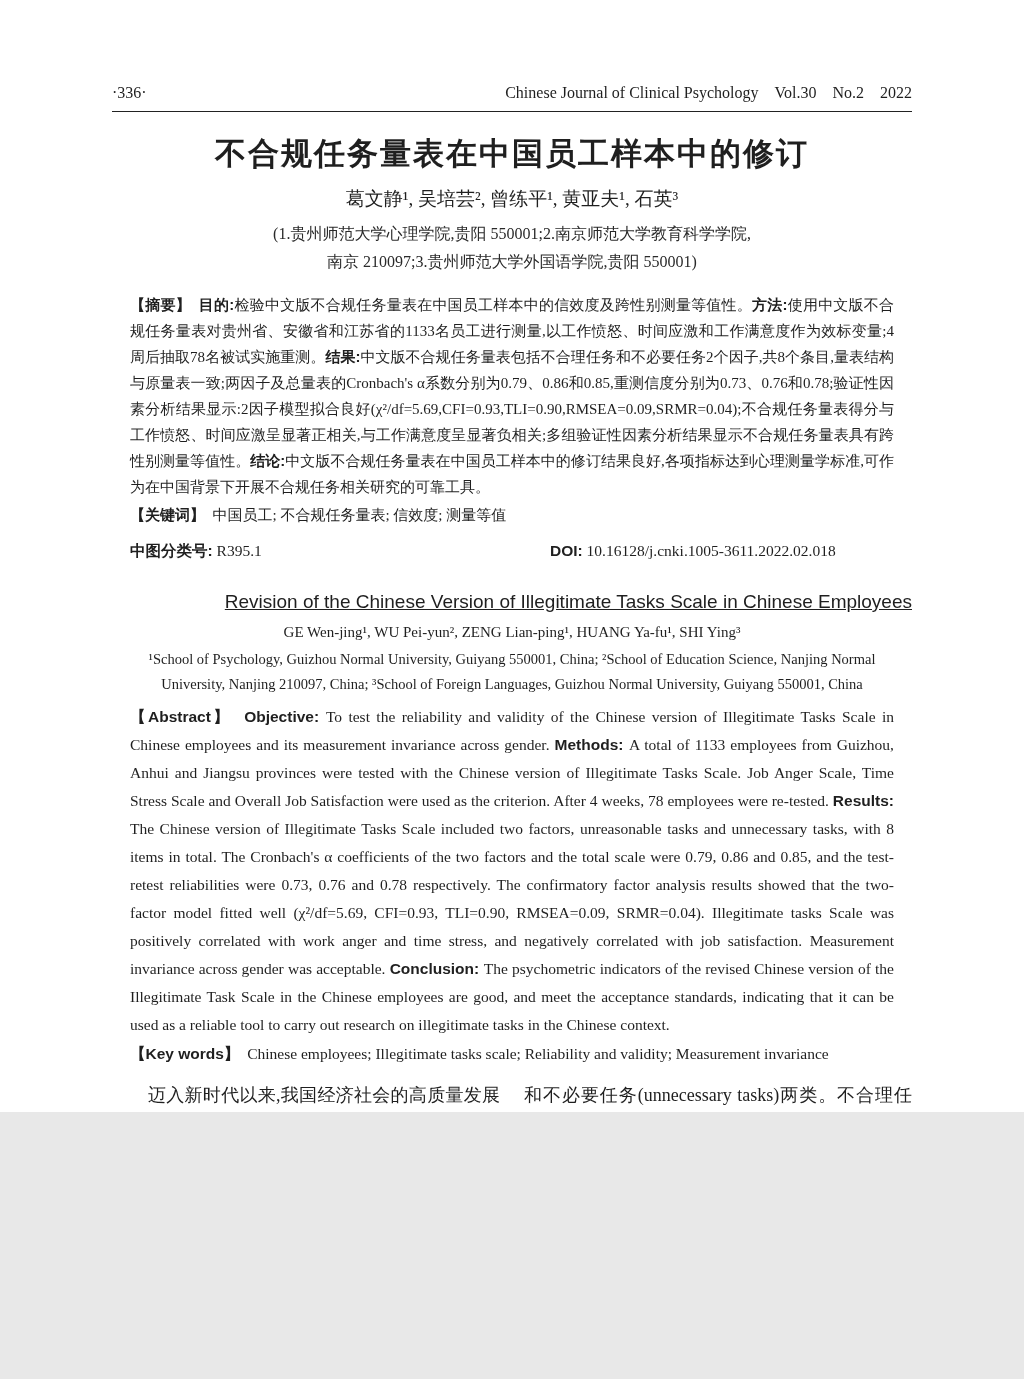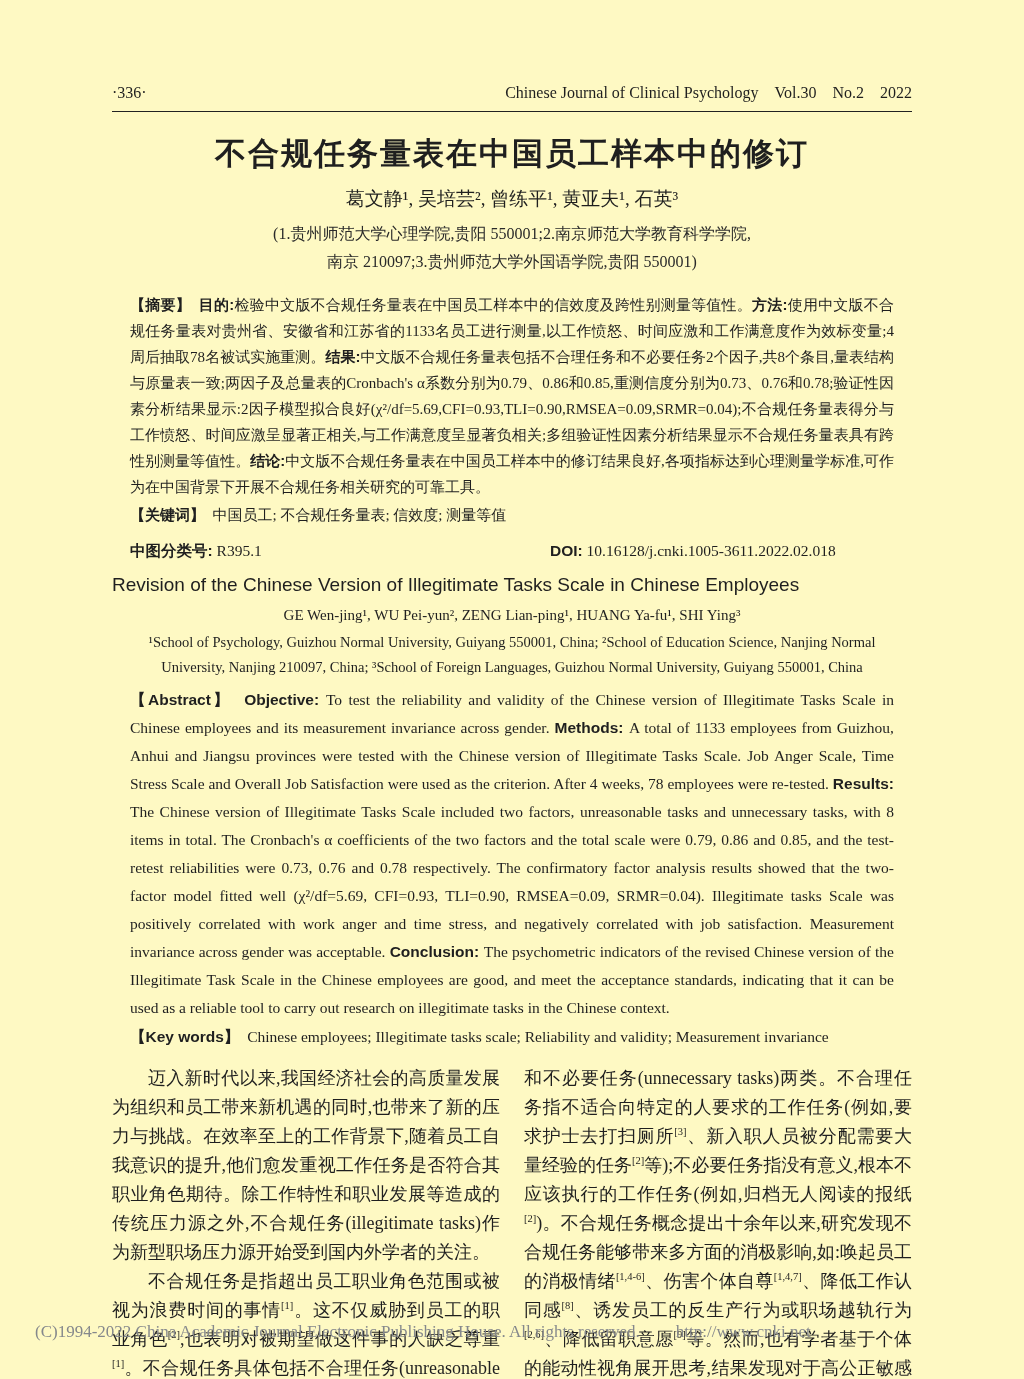--- a/index.html
+++ b/index.html
@@ -1,20 +1,20 @@
 <!DOCTYPE html>
 <html><head>
 <meta charset="utf-8">
 <style>
   html,body{margin:0;padding:0;background:#e8e8e8;}
   .page{
     position:relative;
-    width:1024px;height:1379px;
+    width:1024px;height:1112px;
     margin:0 auto;
-    background:#fef9c3;
+    background:#ffffff;
     color:#1f1f1f;
     font-family:"Liberation Serif","DejaVu Serif",serif;
     overflow:hidden;
     box-sizing:border-box;
   }
   .content{width:800px;margin:0 auto;padding-top:84px;}
   
   .hdr{display:flex;justify-content:space-between;align-items:baseline;font-size:16px;}
   .hdr .right{display:flex;gap:16px;}
   .rule{border:none;border-top:1.6px solid #222;margin:9px 0 0 0;}
@@ -23,21 +23,21 @@
   .authors-cn{margin-top:12px;text-align:center;font-size:19px;line-height:26px;}
   .affil-cn{margin-top:8px;text-align:center;font-size:16px;line-height:28px;color:#2a2a2a;}
   
   .block{margin:16px 18px 0 18px;font-size:15px;line-height:26px;text-align:justify;}
   .lbl{font-family:"Liberation Sans","DejaVu Sans",sans-serif;font-weight:700;}
   .seg-b{font-family:"Liberation Sans","DejaVu Sans",sans-serif;font-weight:700;}
   .kw{margin:2px 18px 4px 18px;font-size:15px;line-height:26px;}
   .meta{position:relative;margin:10px 18px 0 18px;font-size:15.5px;line-height:26px;height:26px;}
   .meta .doi{position:absolute;left:420px;top:0;}
   
-  .title-en{margin-top:8px;text-align:left;font-family:"Liberation Sans","DejaVu Sans",sans-serif;font-size:19px;line-height:26px;}
+  .title-en{margin-top:25px;text-align:right;font-family:"Liberation Sans","DejaVu Sans",sans-serif;font-size:19px;line-height:26px;text-decoration:underline;}
   .authors-en{margin-top:6px;text-align:center;font-size:15px;line-height:22px;}
   .affil-en{margin:4px auto 0 auto;width:756px;text-align:center;font-size:14.5px;line-height:25px;}
   .block-en{margin:6px 18px 0 18px;font-size:15.5px;line-height:28px;text-align:justify;}
   .kw-en{margin:1px 18px 0 18px;font-size:15.5px;line-height:28px;}
   
   .cols{display:flex;gap:24px;margin-top:13px;}
   .col{width:388px;font-size:18px;line-height:29px;text-align:justify;}
   .col p{margin:0;}
   .col p.ind{text-indent:2em;}
   sup{font-size:10.5px;line-height:0;vertical-align:super;}

